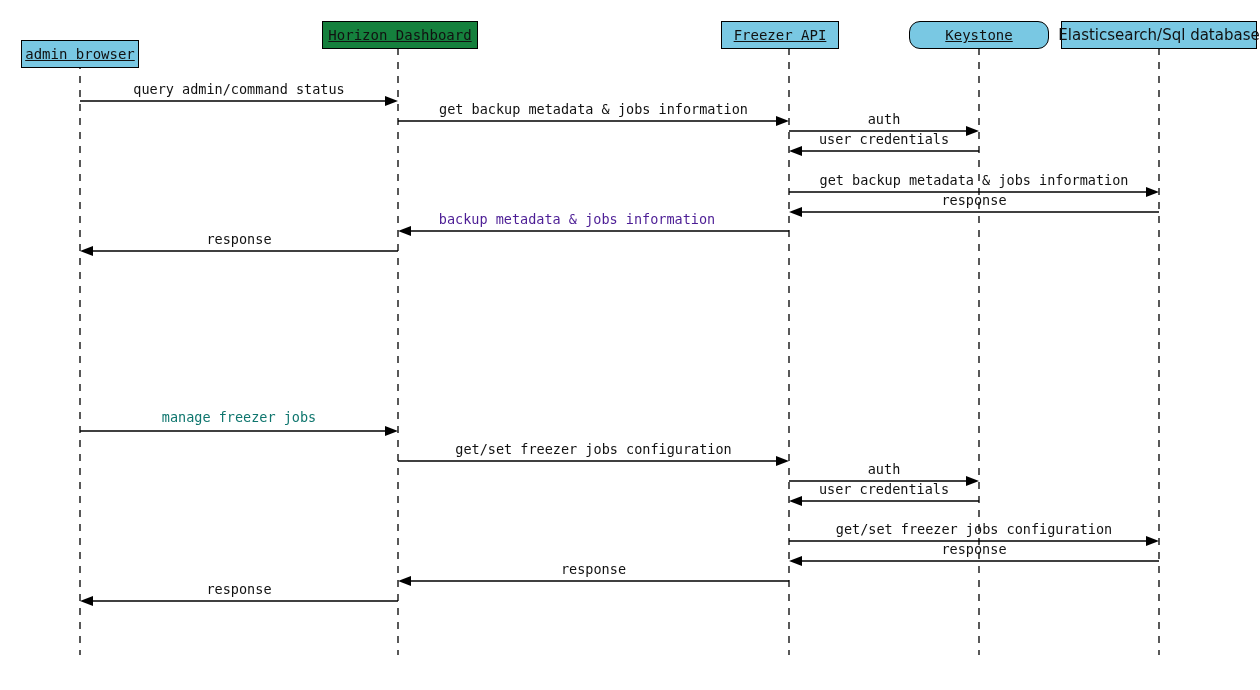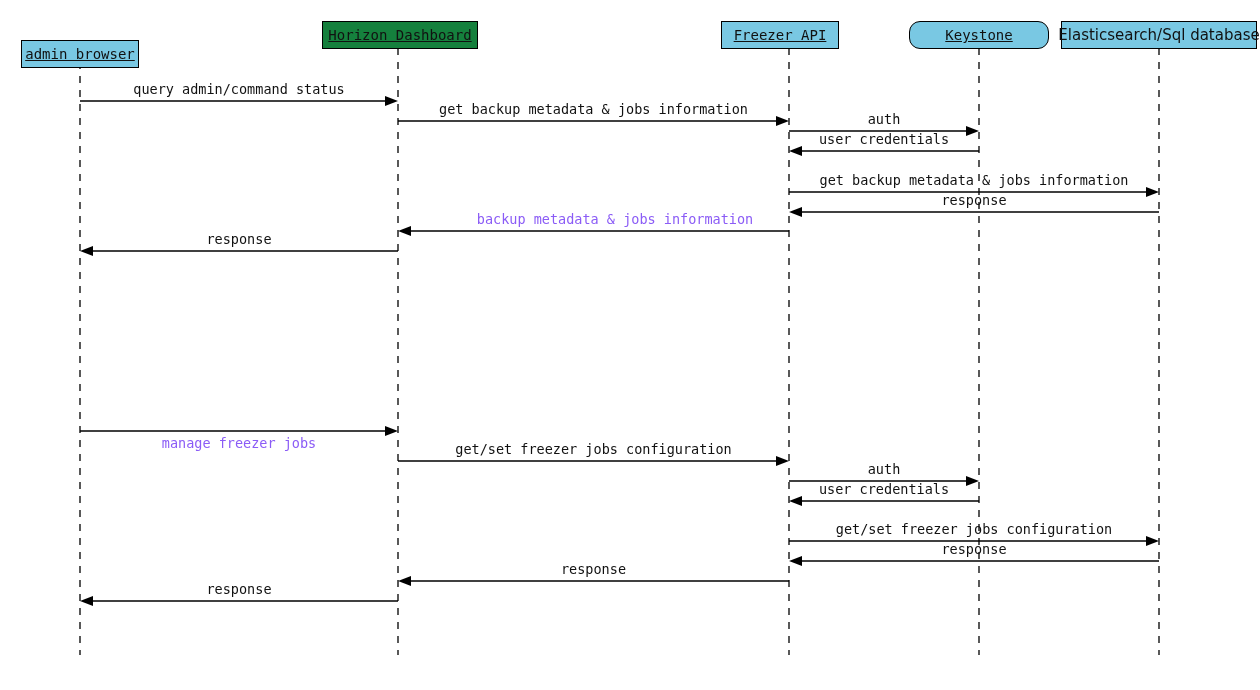--- a/index.html
+++ b/index.html
@@ -157,23 +157,23 @@
         <span class="participant-label plain">Elasticsearch/Sql database</span>
       </div>
     </div>
   <div id="label-layer">
       <div class="msg-label" style="left: 239px; top: 96px; color: rgb(17, 17, 17);">query admin/command status</div>
       <div class="msg-label" style="left: 593.5px; top: 116px; color: rgb(17, 17, 17);">get backup metadata &amp; jobs information</div>
       <div class="msg-label" style="left: 884px; top: 126px; color: rgb(17, 17, 17);">auth</div>
       <div class="msg-label" style="left: 884px; top: 146px; color: rgb(17, 17, 17);">user credentials</div>
       <div class="msg-label" style="left: 974px; top: 187px; color: rgb(17, 17, 17);">get backup metadata &amp; jobs information</div>
       <div class="msg-label" style="left: 974px; top: 207px; color: rgb(17, 17, 17);">response</div>
-      <div class="msg-label" style="left: 615px; top: 226px; color: #8b5cf6; text-align: right;">backup metadata &amp; jobs information</div>
+      <div class="msg-label" style="left: 577px; top: 226px; color: #4c1d95; text-align: right;">backup metadata &amp; jobs information</div>
       <div class="msg-label" style="left: 239px; top: 246px; color: rgb(17, 17, 17);">response</div>
-      <div class="msg-label" style="left: 239px; top: 450px; color: #8b5cf6;">manage freezer jobs</div>
+      <div class="msg-label" style="left: 239px; top: 424px; color: #0f766e;">manage freezer jobs</div>
       <div class="msg-label" style="left: 593.5px; top: 456px; color: rgb(17, 17, 17);">get/set freezer jobs configuration</div>
       <div class="msg-label" style="left: 884px; top: 476px; color: rgb(17, 17, 17);">auth</div>
       <div class="msg-label" style="left: 884px; top: 496px; color: rgb(17, 17, 17);">user credentials</div>
       <div class="msg-label" style="left: 974px; top: 536px; color: rgb(17, 17, 17);">get/set freezer jobs configuration</div>
       <div class="msg-label" style="left: 974px; top: 556px; color: rgb(17, 17, 17);">response</div>
       <div class="msg-label" style="left: 593.5px; top: 576px; color: rgb(17, 17, 17);">response</div>
       <div class="msg-label" style="left: 239px; top: 596px; color: rgb(17, 17, 17);">response</div>
     </div>
 </div>
 

